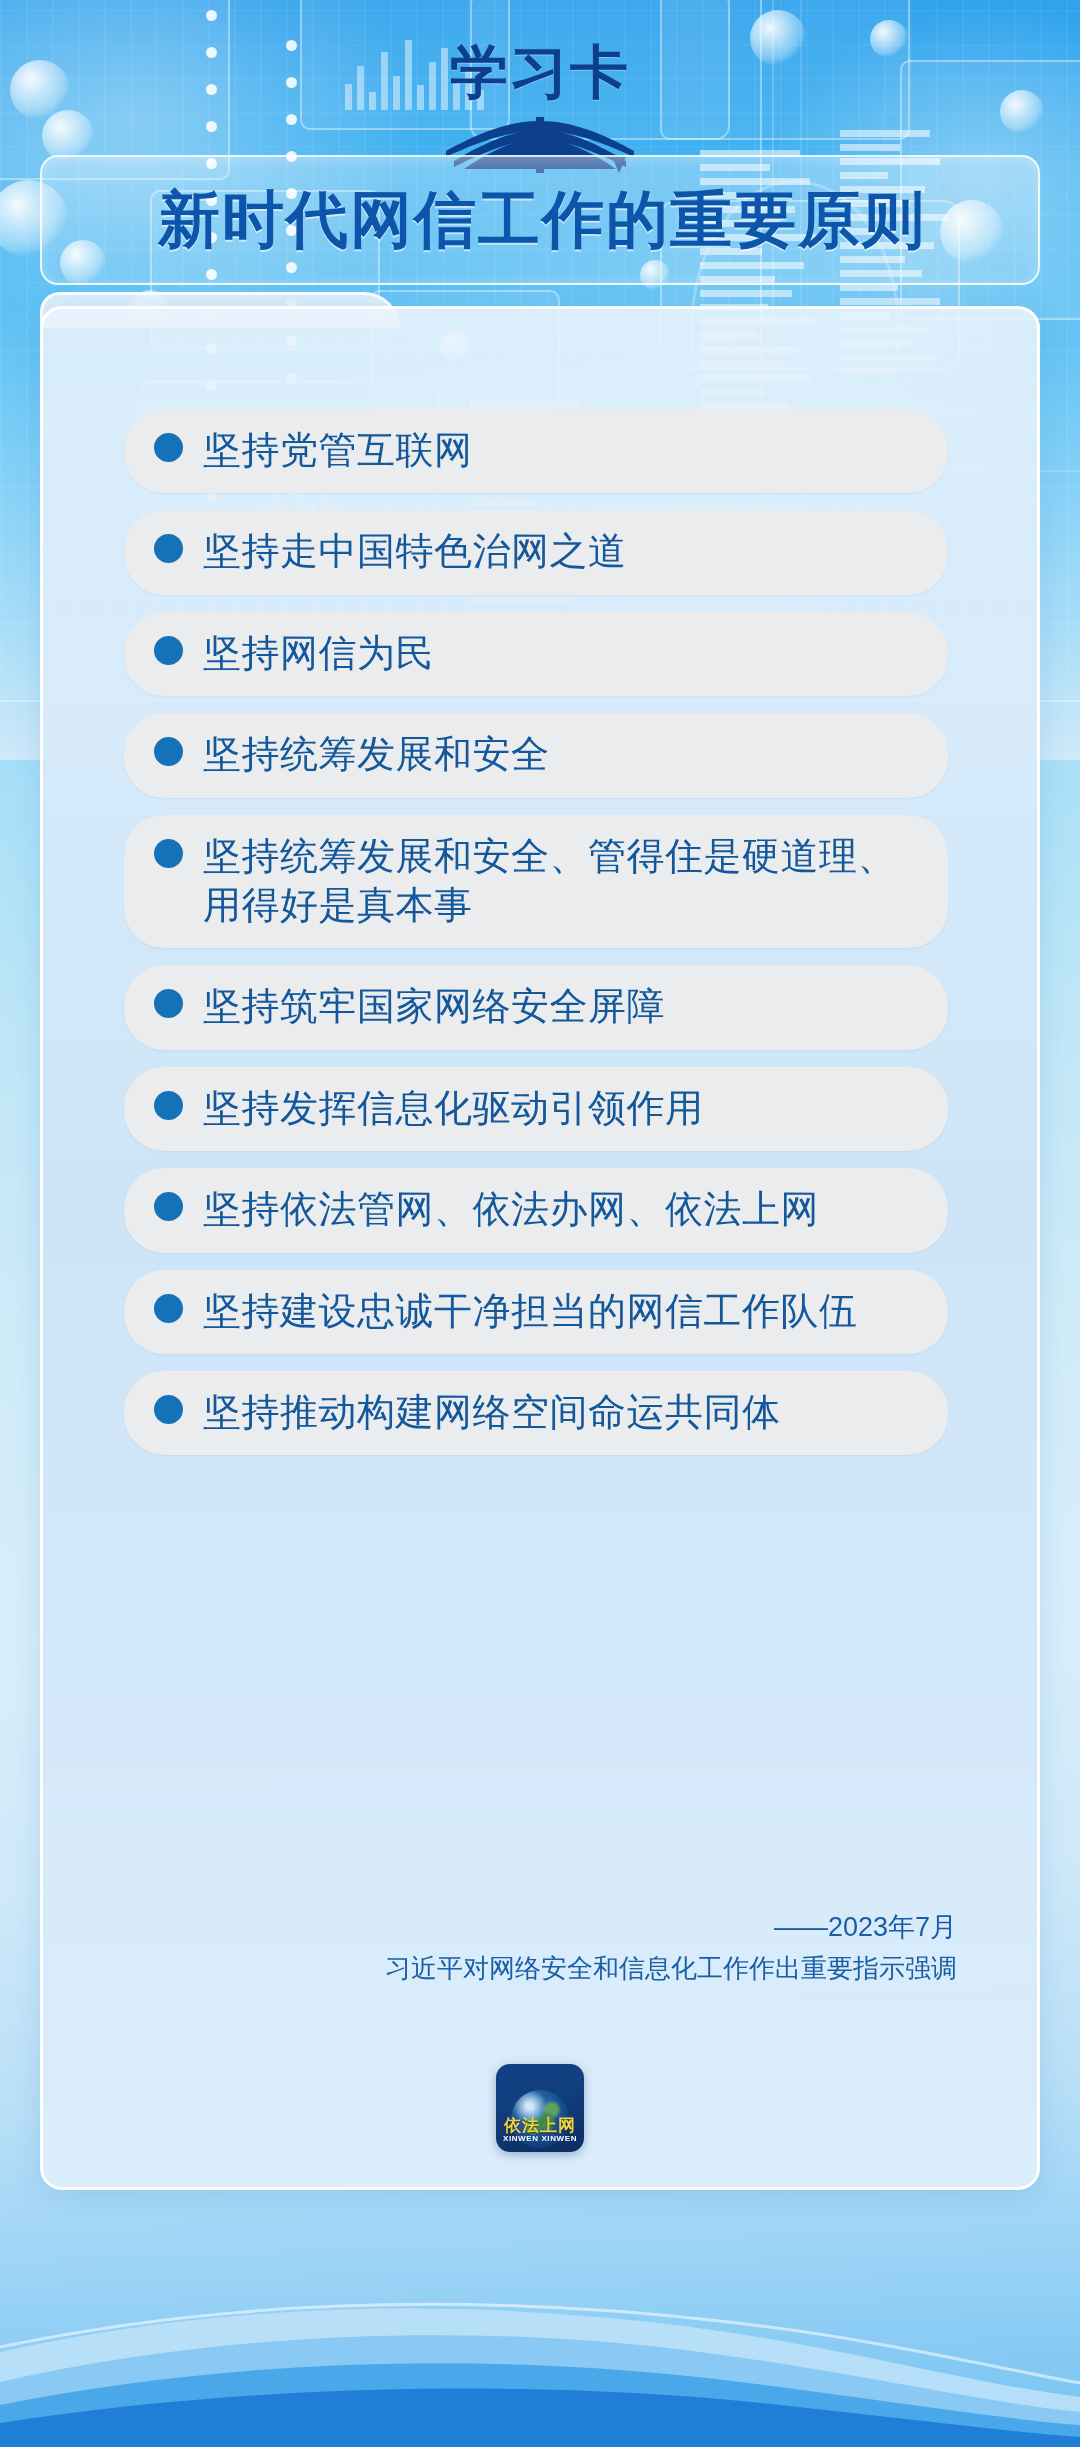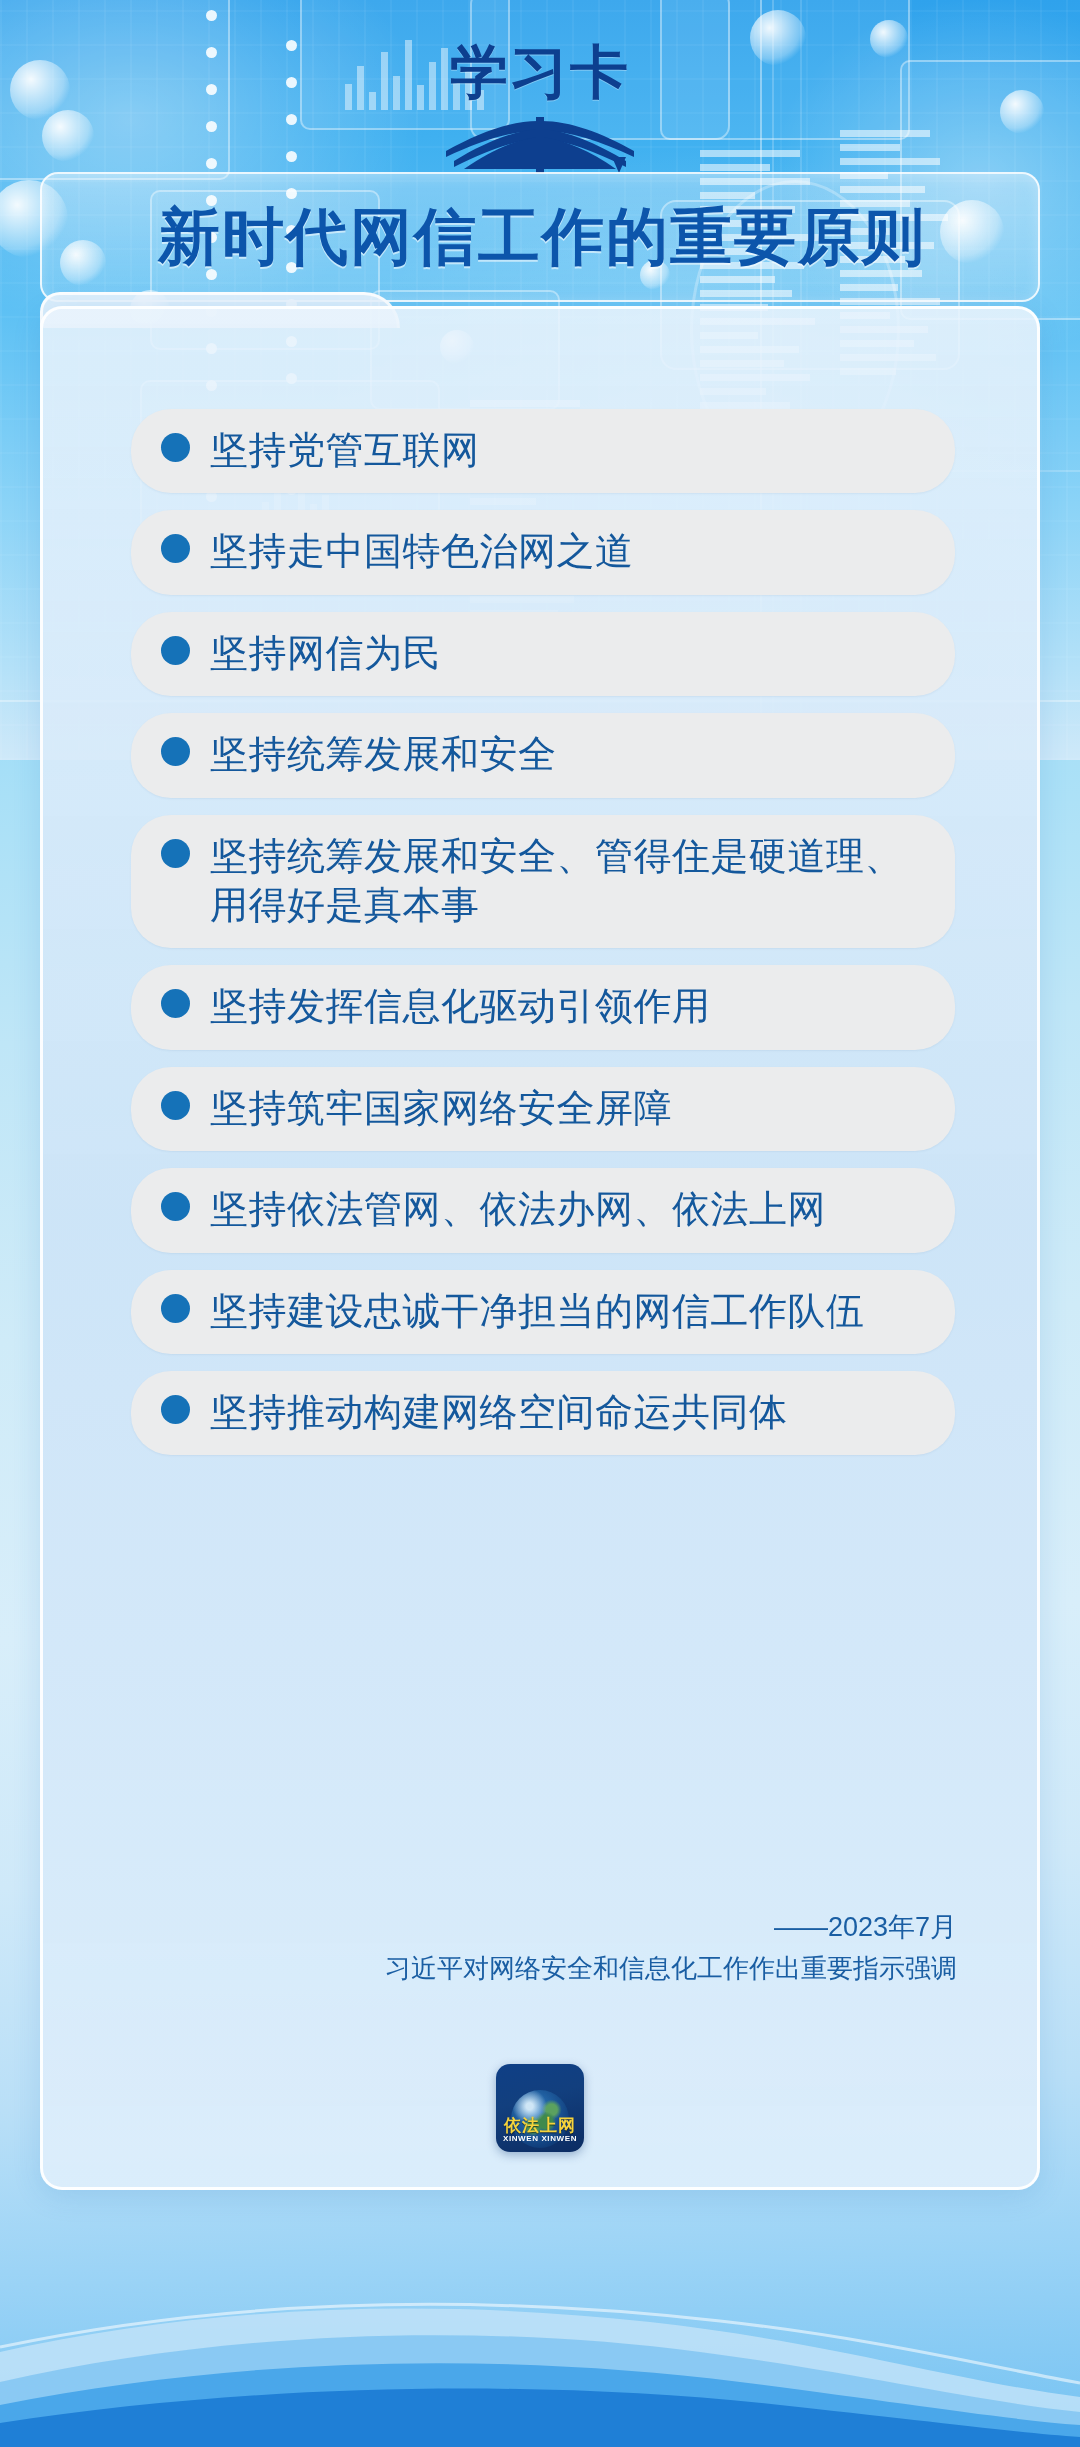--- a/index.html
+++ b/index.html
@@ -70,21 +70,20 @@
   }
   .logo-book{ margin-top:-6px; }
 
   
   .title-plate{
     position:absolute; left:40px; top:155px; width:1000px; height:130px;
     border:2px solid rgba(255,255,255,.85);
     border-radius:18px;
     background:linear-gradient(180deg, rgba(255,255,255,.30), rgba(255,255,255,.12));
     box-shadow:0 2px 14px rgba(255,255,255,.25) inset;
-    margin-top:17px;
   }
   .title-text{
     position:absolute; left:0; top:0; width:1000px; height:126px;
     display:flex; align-items:center; justify-content:center;
     font-family:"DejaVu Sans","Liberation Sans",sans-serif;
     font-size:62px; font-weight:900; color:#0c55ab;
     letter-spacing:2px; white-space:nowrap;
     text-shadow:0 2px 0 rgba(255,255,255,.55);
   }
 
@@ -109,21 +108,21 @@
   }
   .card-tab{
     position:absolute; left:40px; top:292px; width:360px; height:36px;
     border-top-left-radius:22px; border-top-right-radius:40px;
     background:rgba(233,243,252,.88);
     border:3px solid rgba(255,255,255,.92); border-bottom:none;
   }
 
   
   .list{
-    position:absolute; left:88px; top:100px; width:824px;
+    position:absolute; left:81px; top:100px; width:824px;
     display:flex; flex-direction:column; gap:17px;
   }
   .pill{
     display:flex; align-items:flex-start; gap:20px;
     background:#ebeced;
     border-radius:40px;
     padding:17px 30px 18px 30px;
     min-height:66px;
     box-shadow:0 1px 2px rgba(90,130,170,.10);
   }
@@ -373,25 +372,25 @@
     <div class="pill">
       <span class="bullet"></span>
       <span class="pill-text">坚持统筹发展和安全</span>
     </div>
     <div class="pill">
       <span class="bullet"></span>
       <span class="pill-text">坚持统筹发展和安全、管得住是硬道理、用得好是真本事</span>
     </div>
     <div class="pill">
       <span class="bullet"></span>
+      <span class="pill-text">坚持筑牢国家网络安全屏障</span>
+    </div>
+    <div class="pill">
+      <span class="bullet"></span>
       <span class="pill-text">坚持发挥信息化驱动引领作用</span>
-    </div>
-    <div class="pill">
-      <span class="bullet"></span>
-      <span class="pill-text">坚持筑牢国家网络安全屏障</span>
     </div>
     <div class="pill">
       <span class="bullet"></span>
       <span class="pill-text">坚持依法管网、依法办网、依法上网</span>
     </div>
     <div class="pill">
       <span class="bullet"></span>
       <span class="pill-text">坚持建设忠诚干净担当的网信工作队伍</span>
     </div>
     <div class="pill">

